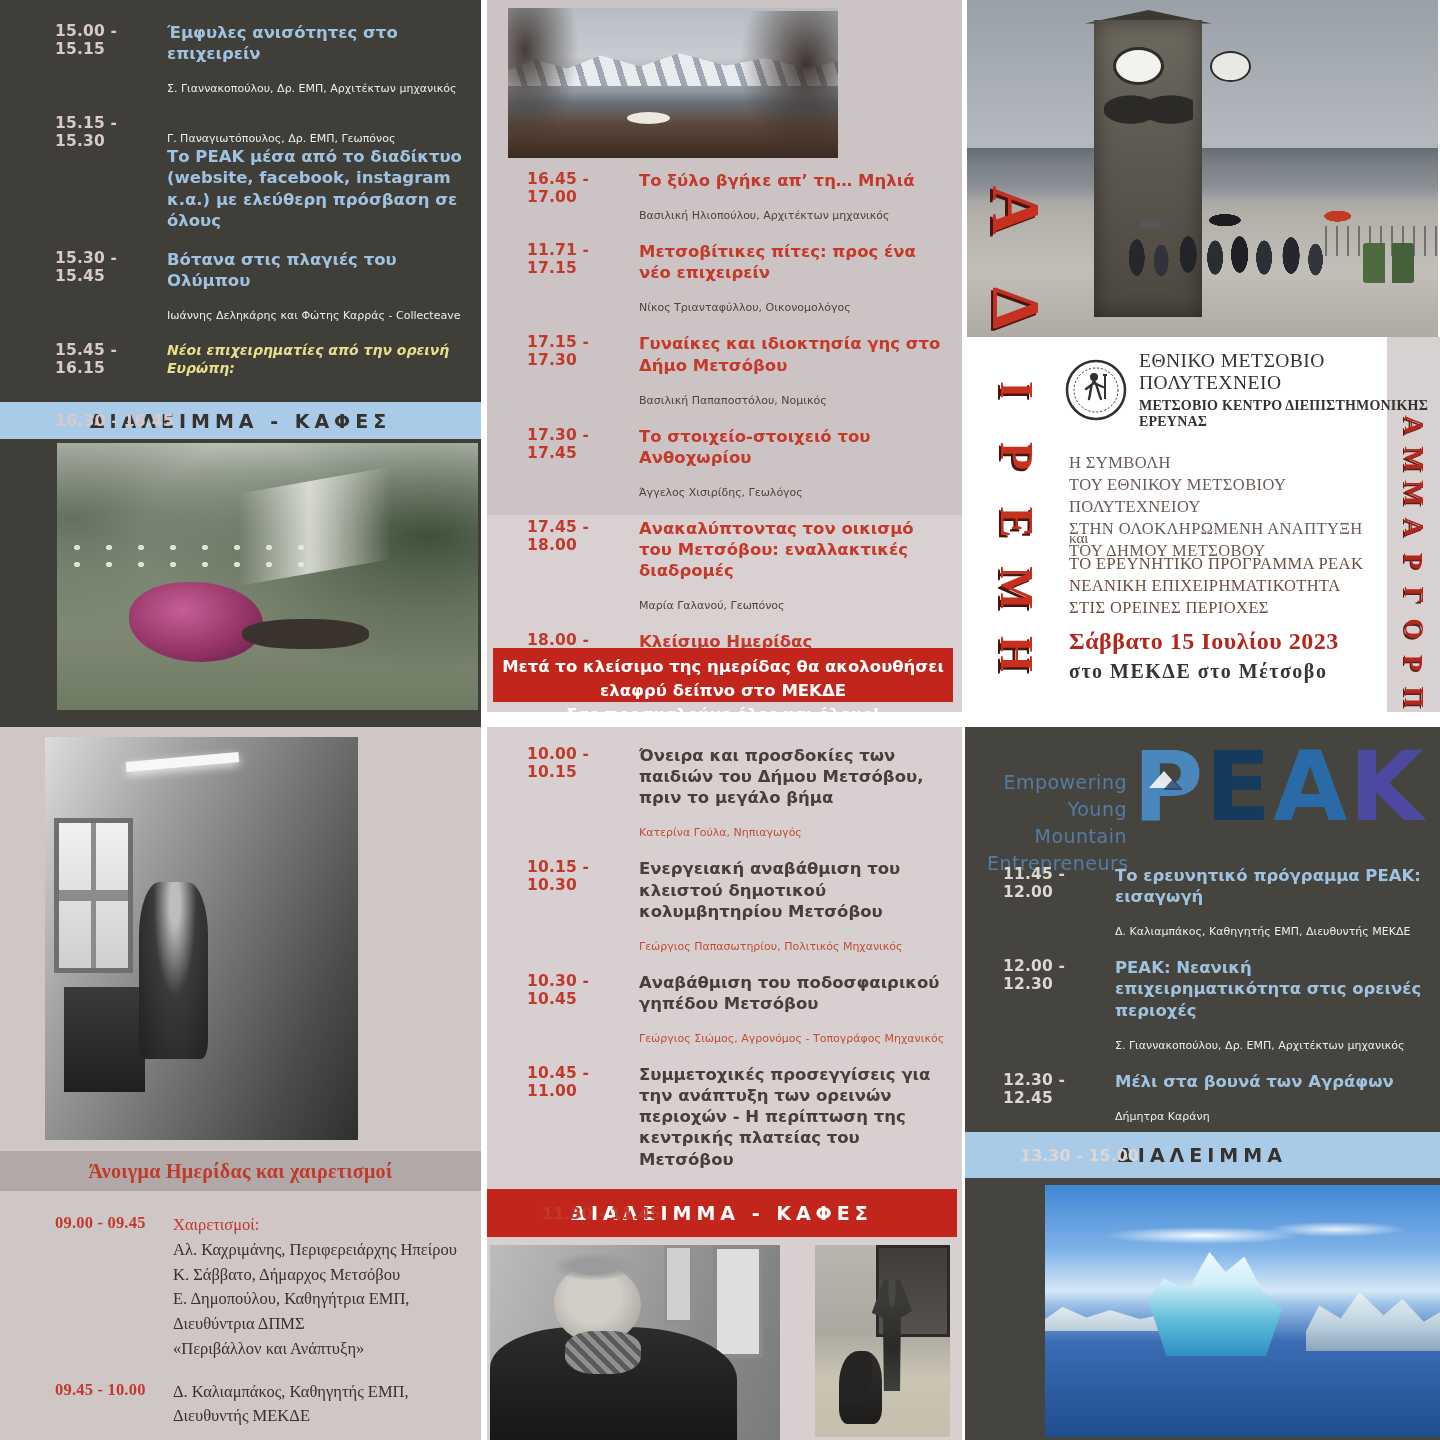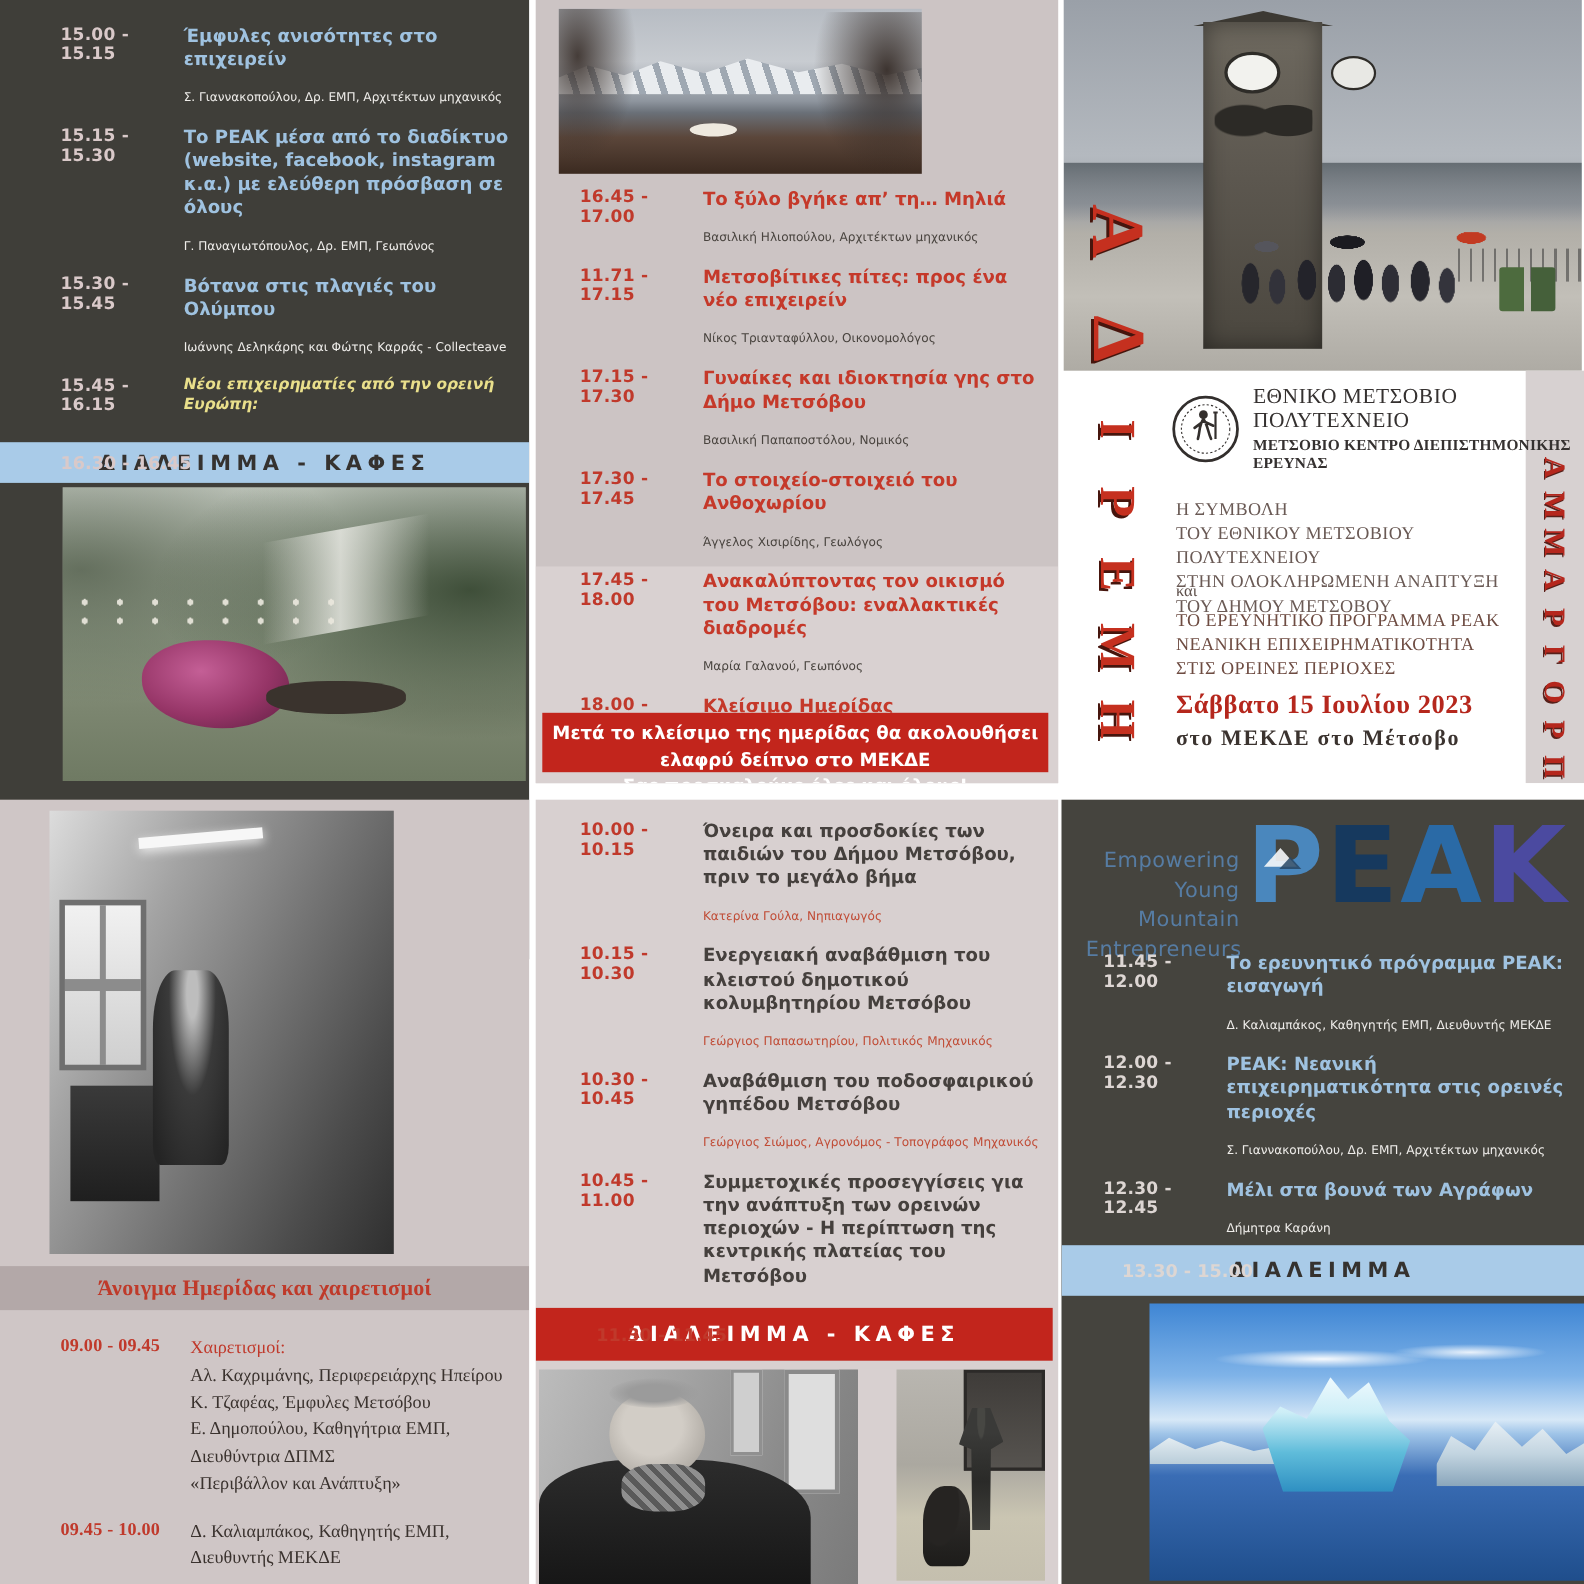--- a/index.html
+++ b/index.html
@@ -196,22 +196,22 @@
         <div class="sched-item">
           <span class="time">15.00 - 15.15</span>
           <div class="segs">
             <div class="seg seg-title">Έμφυλες ανισότητες στο επιχειρείν</div>
             <div class="seg seg-speaker">Σ. Γιαννακοπούλου, Δρ. ΕΜΠ, Αρχιτέκτων μηχανικός</div>
           </div>
         </div>
         <div class="sched-item">
           <span class="time">15.15 - 15.30</span>
           <div class="segs">
+            <div class="seg seg-speaker">Γ. Παναγιωτόπουλος, Δρ. ΕΜΠ, Γεωπόνος</div>
             <div class="seg seg-title">Το PEAK μέσα από το διαδίκτυο (website, facebook, instagram κ.α.) με ελεύθερη πρόσβαση σε όλους</div>
-            <div class="seg seg-speaker">Γ. Παναγιωτόπουλος, Δρ. ΕΜΠ, Γεωπόνος</div>
           </div>
         </div>
         <div class="sched-item">
           <span class="time">15.30 - 15.45</span>
           <div class="segs">
             <div class="seg seg-title">Βότανα στις πλαγιές του Ολύμπου</div>
             <div class="seg seg-speaker">Ιωάννης Δεληκάρης και Φώτης Καρράς - Collecteave</div>
           </div>
         </div>
         <div class="sched-item">
@@ -364,21 +364,21 @@
     </div>
     <div class="section-band" style="top:424px;height:40px;">
       <span class="txt">Άνοιγμα Ημερίδας και χαιρετισμοί</span>
     </div>
     <div class="sched" style="left:0;top:486px;width:481px;height:220px;padding-left:55px;box-sizing:border-box;overflow:hidden;">
         <div class="sched-item">
           <span class="time">09.00 - 09.45</span>
           <div class="segs">
             <div class="seg seg-title">Χαιρετισμοί:</div>
             <div class="seg seg-speaker">Αλ. Καχριμάνης, Περιφερειάρχης Ηπείρου</div>
-            <div class="seg seg-speaker">Κ. Τζαφέας, Έμφυλες Μετσόβου</div>
+            <div class="seg seg-speaker">Κ. Σάββατο, Δήμαρχος Μετσόβου</div>
             <div class="seg seg-speaker">Ε. Δημοπούλου, Καθηγήτρια ΕΜΠ, Διευθύντρια ΔΠΜΣ</div>
             <div class="seg seg-speaker">«Περιβάλλον και Ανάπτυξη»</div>
           </div>
         </div>
         <div class="sched-item">
           <span class="time">09.45 - 10.00</span>
           <div class="segs">
             <div class="seg seg-speaker">Δ. Καλιαμπάκος, Καθηγητής ΕΜΠ, Διευθυντής ΜΕΚΔΕ</div>
             <div class="seg seg-title">Η συμβολή του ΜΕΚΔΕ-ΕΜΠ στην ολοκληρωμένη ανάπτυξη του Δήμου Μετσόβου – Το πρόγραμμα PEAK</div>
           </div>

